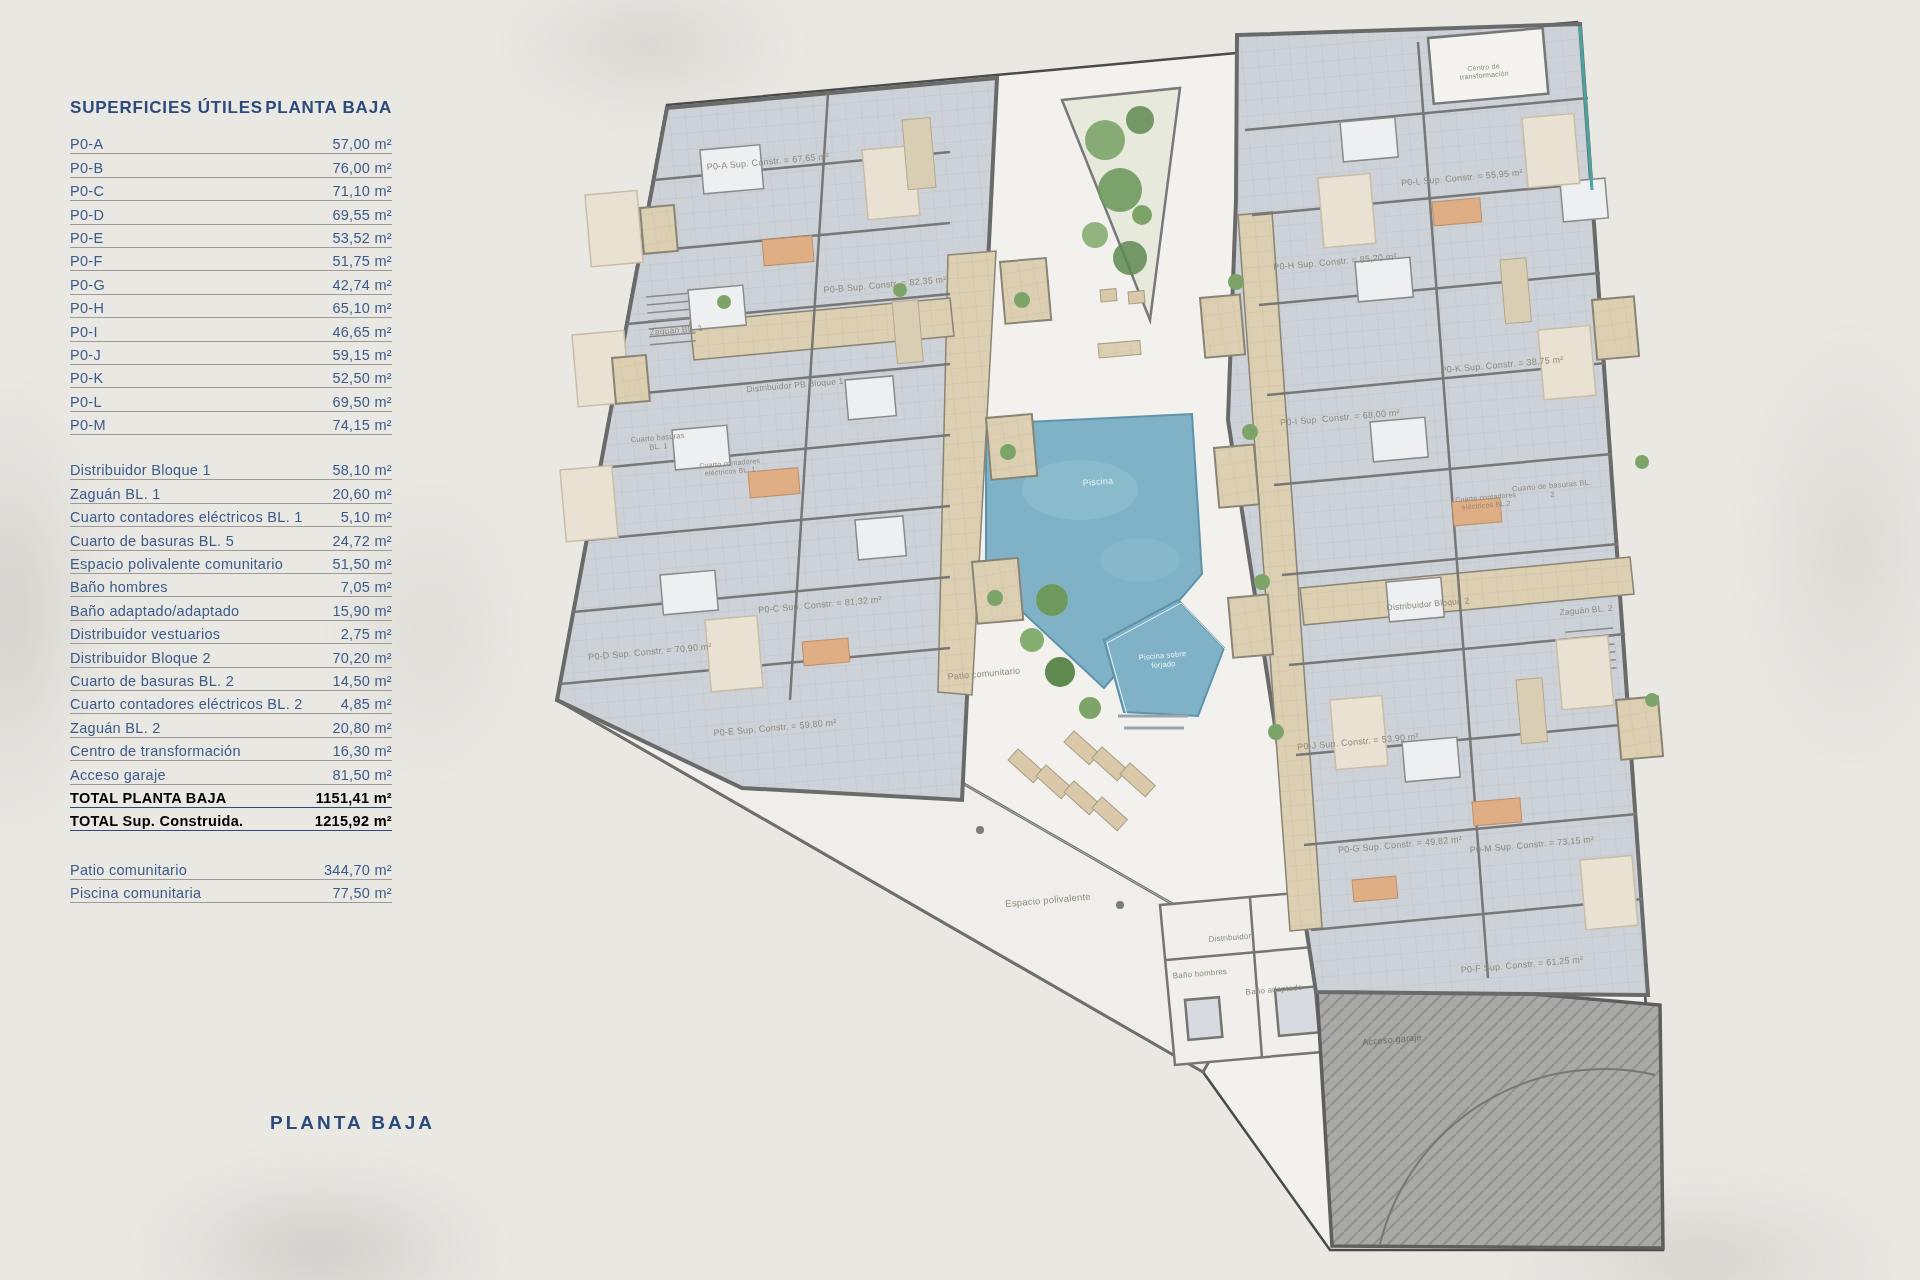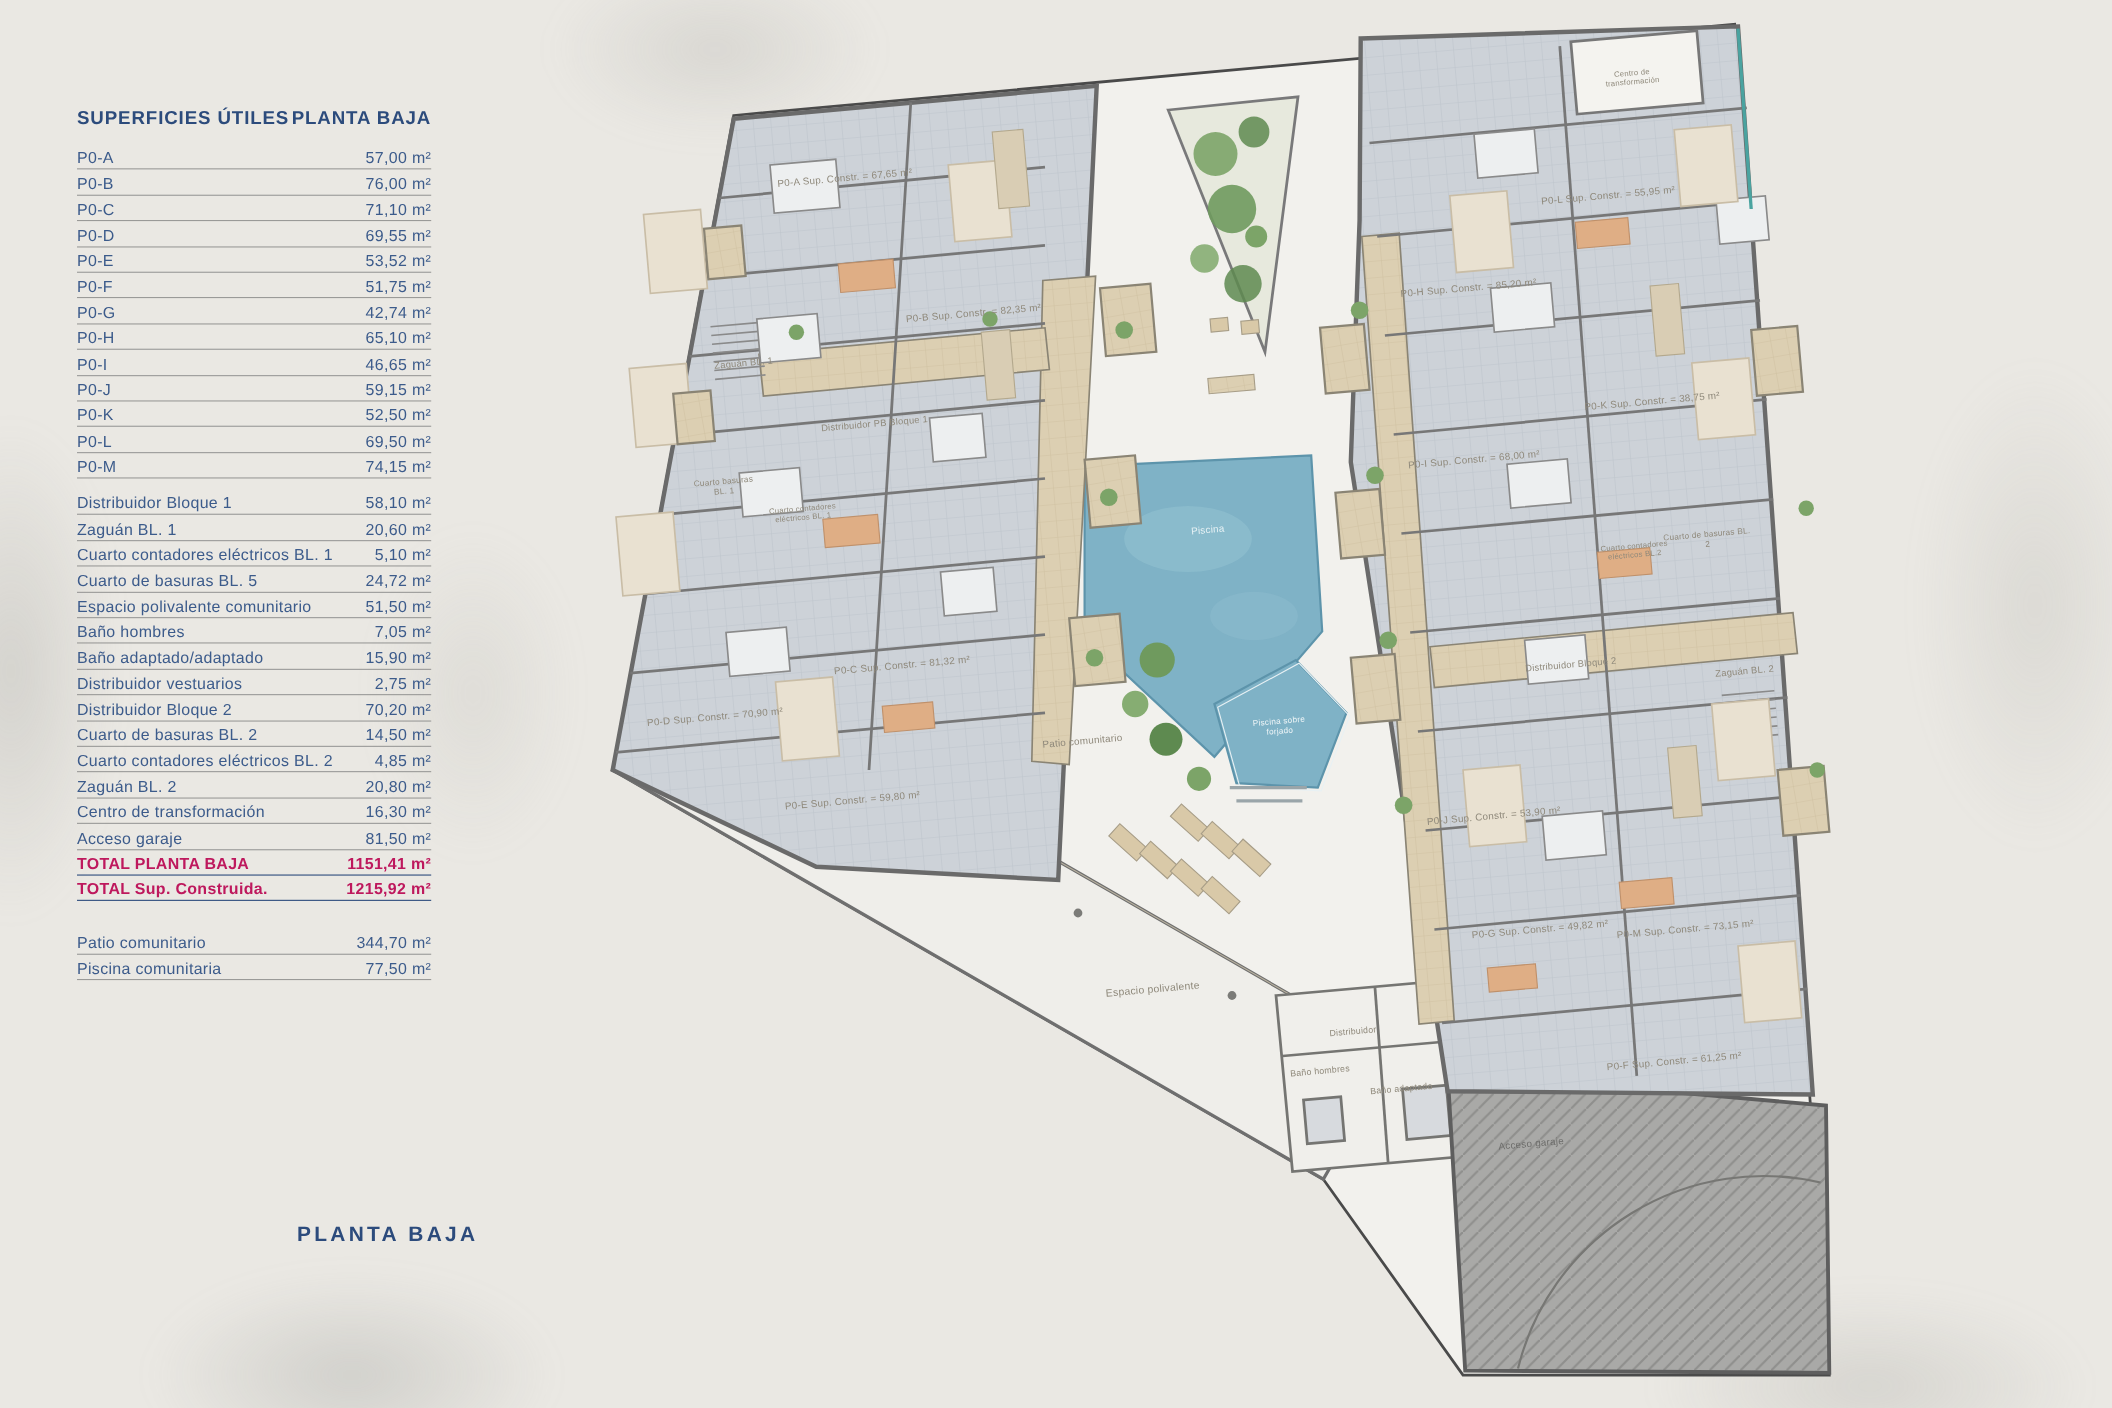--- a/index.html
+++ b/index.html
@@ -8,28 +8,28 @@
 
   
   .blob{position:absolute;border-radius:50%;filter:blur(14px);pointer-events:none;}
 
   
   .surface-table{position:absolute;left:70px;top:98px;width:322px;color:#3c5b8b;}
   .thead{display:flex;justify-content:space-between;font-size:17px;font-weight:bold;
          color:#2c4b7c;letter-spacing:.8px;}
   .sect{margin-top:0;}
   #units-rows{margin-top:13px;}
-  #common-rows{margin-top:10px;}
+  #common-rows{margin-top:22px;}
   #totals-rows{margin-top:0;}
   #outdoor-rows{margin-top:25px;}
   .trow{display:flex;justify-content:space-between;align-items:flex-end;height:21.4px;
         border-bottom:1px solid #9a9a98;font-size:14.5px;letter-spacing:.3px;padding-bottom:1px;}
   .trow .lbl{white-space:nowrap;}
   .trow .val{white-space:nowrap;}
-  .trow.total{font-weight:bold;color:#be185d;border-bottom:1.6px solid #2c4b7c;}
+  .trow.total{font-weight:bold;color:#000000;border-bottom:1.6px solid #2c4b7c;}
 
   .footer-title{position:absolute;left:270px;top:1112px;font-size:19px;font-weight:bold;
         letter-spacing:3px;color:#2c4b7c;}
 
   
   #plan-svg{position:absolute;left:0;top:0;width:1920px;height:1280px;}
   #plan-labels{position:absolute;left:0;top:0;width:1920px;height:1280px;pointer-events:none;}
   .plan-label{position:absolute;font-size:9px;color:#8f897b;letter-spacing:.2px;
         text-align:center;line-height:1.2;white-space:nowrap;}
 </style>

